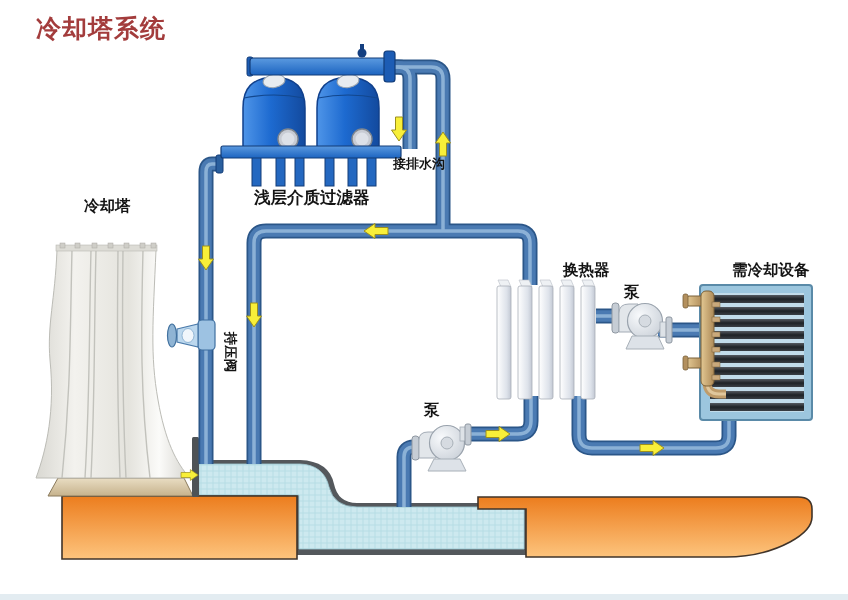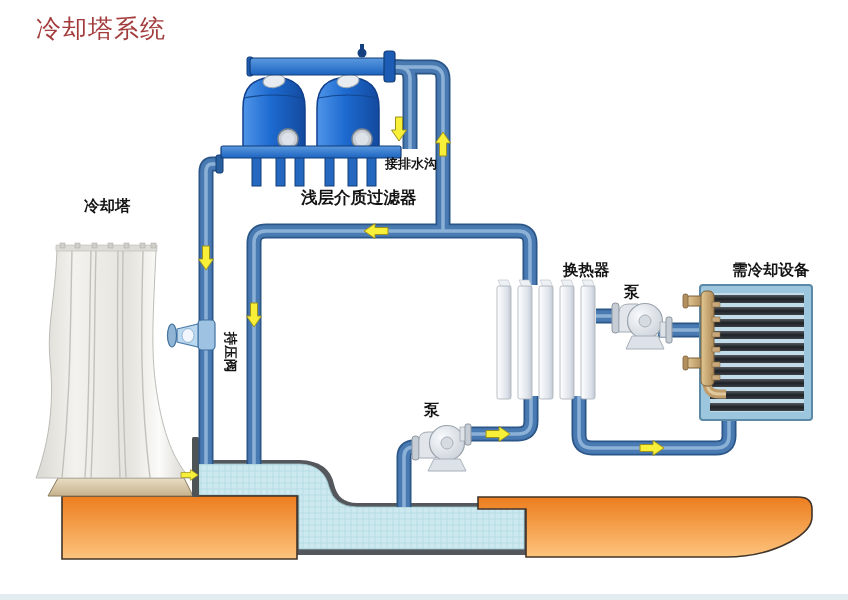--- a/index.html
+++ b/index.html
@@ -1,23 +1,23 @@
 <!DOCTYPE html>
 <html><head>
 <meta charset="utf-8">
 <style>
   html,body{margin:0;padding:0;background:#ffffff;}
   #stage{position:relative;width:848px;height:600px;background:#ffffff;overflow:hidden;
          font-family:"Liberation Sans","DejaVu Sans",sans-serif;}
   #stage svg{position:absolute;left:0;top:0;}
   .lbl{position:absolute;color:#141414;font-weight:700;white-space:nowrap;}
-  .title{position:absolute;left:36px;top:12px;font-size:25px;font-weight:400;
+  .title{position:absolute;left:36px;top:12px;font-size:25px;font-weight:700;
          color:#a33c3c;letter-spacing:1px;}
-  .lbl-filter{left:254px;top:187px;font-size:16.5px;margin-left:47px;}
-  .lbl-drain{left:385px;top:155px;font-size:13px;}
+  .lbl-filter{left:254px;top:187px;font-size:16.5px;}
+  .lbl-drain{left:393px;top:155px;font-size:13px;}
   .lbl-tower{left:84px;top:196px;font-size:15.5px;}
   .lbl-valve{left:200px;top:343px;width:60px;text-align:center;font-size:13.5px;
              transform:rotate(90deg);}
   .lbl-hx{left:539px;top:260px;font-size:15.5px;padding-left:24px;}
   .lbl-pump1{left:624px;top:282px;font-size:15.5px;}
   .lbl-pump2{left:424px;top:400px;font-size:15.5px;}
   .lbl-coil{left:732px;top:260px;font-size:15.5px;}
 </style>
 </head>
 <body>

